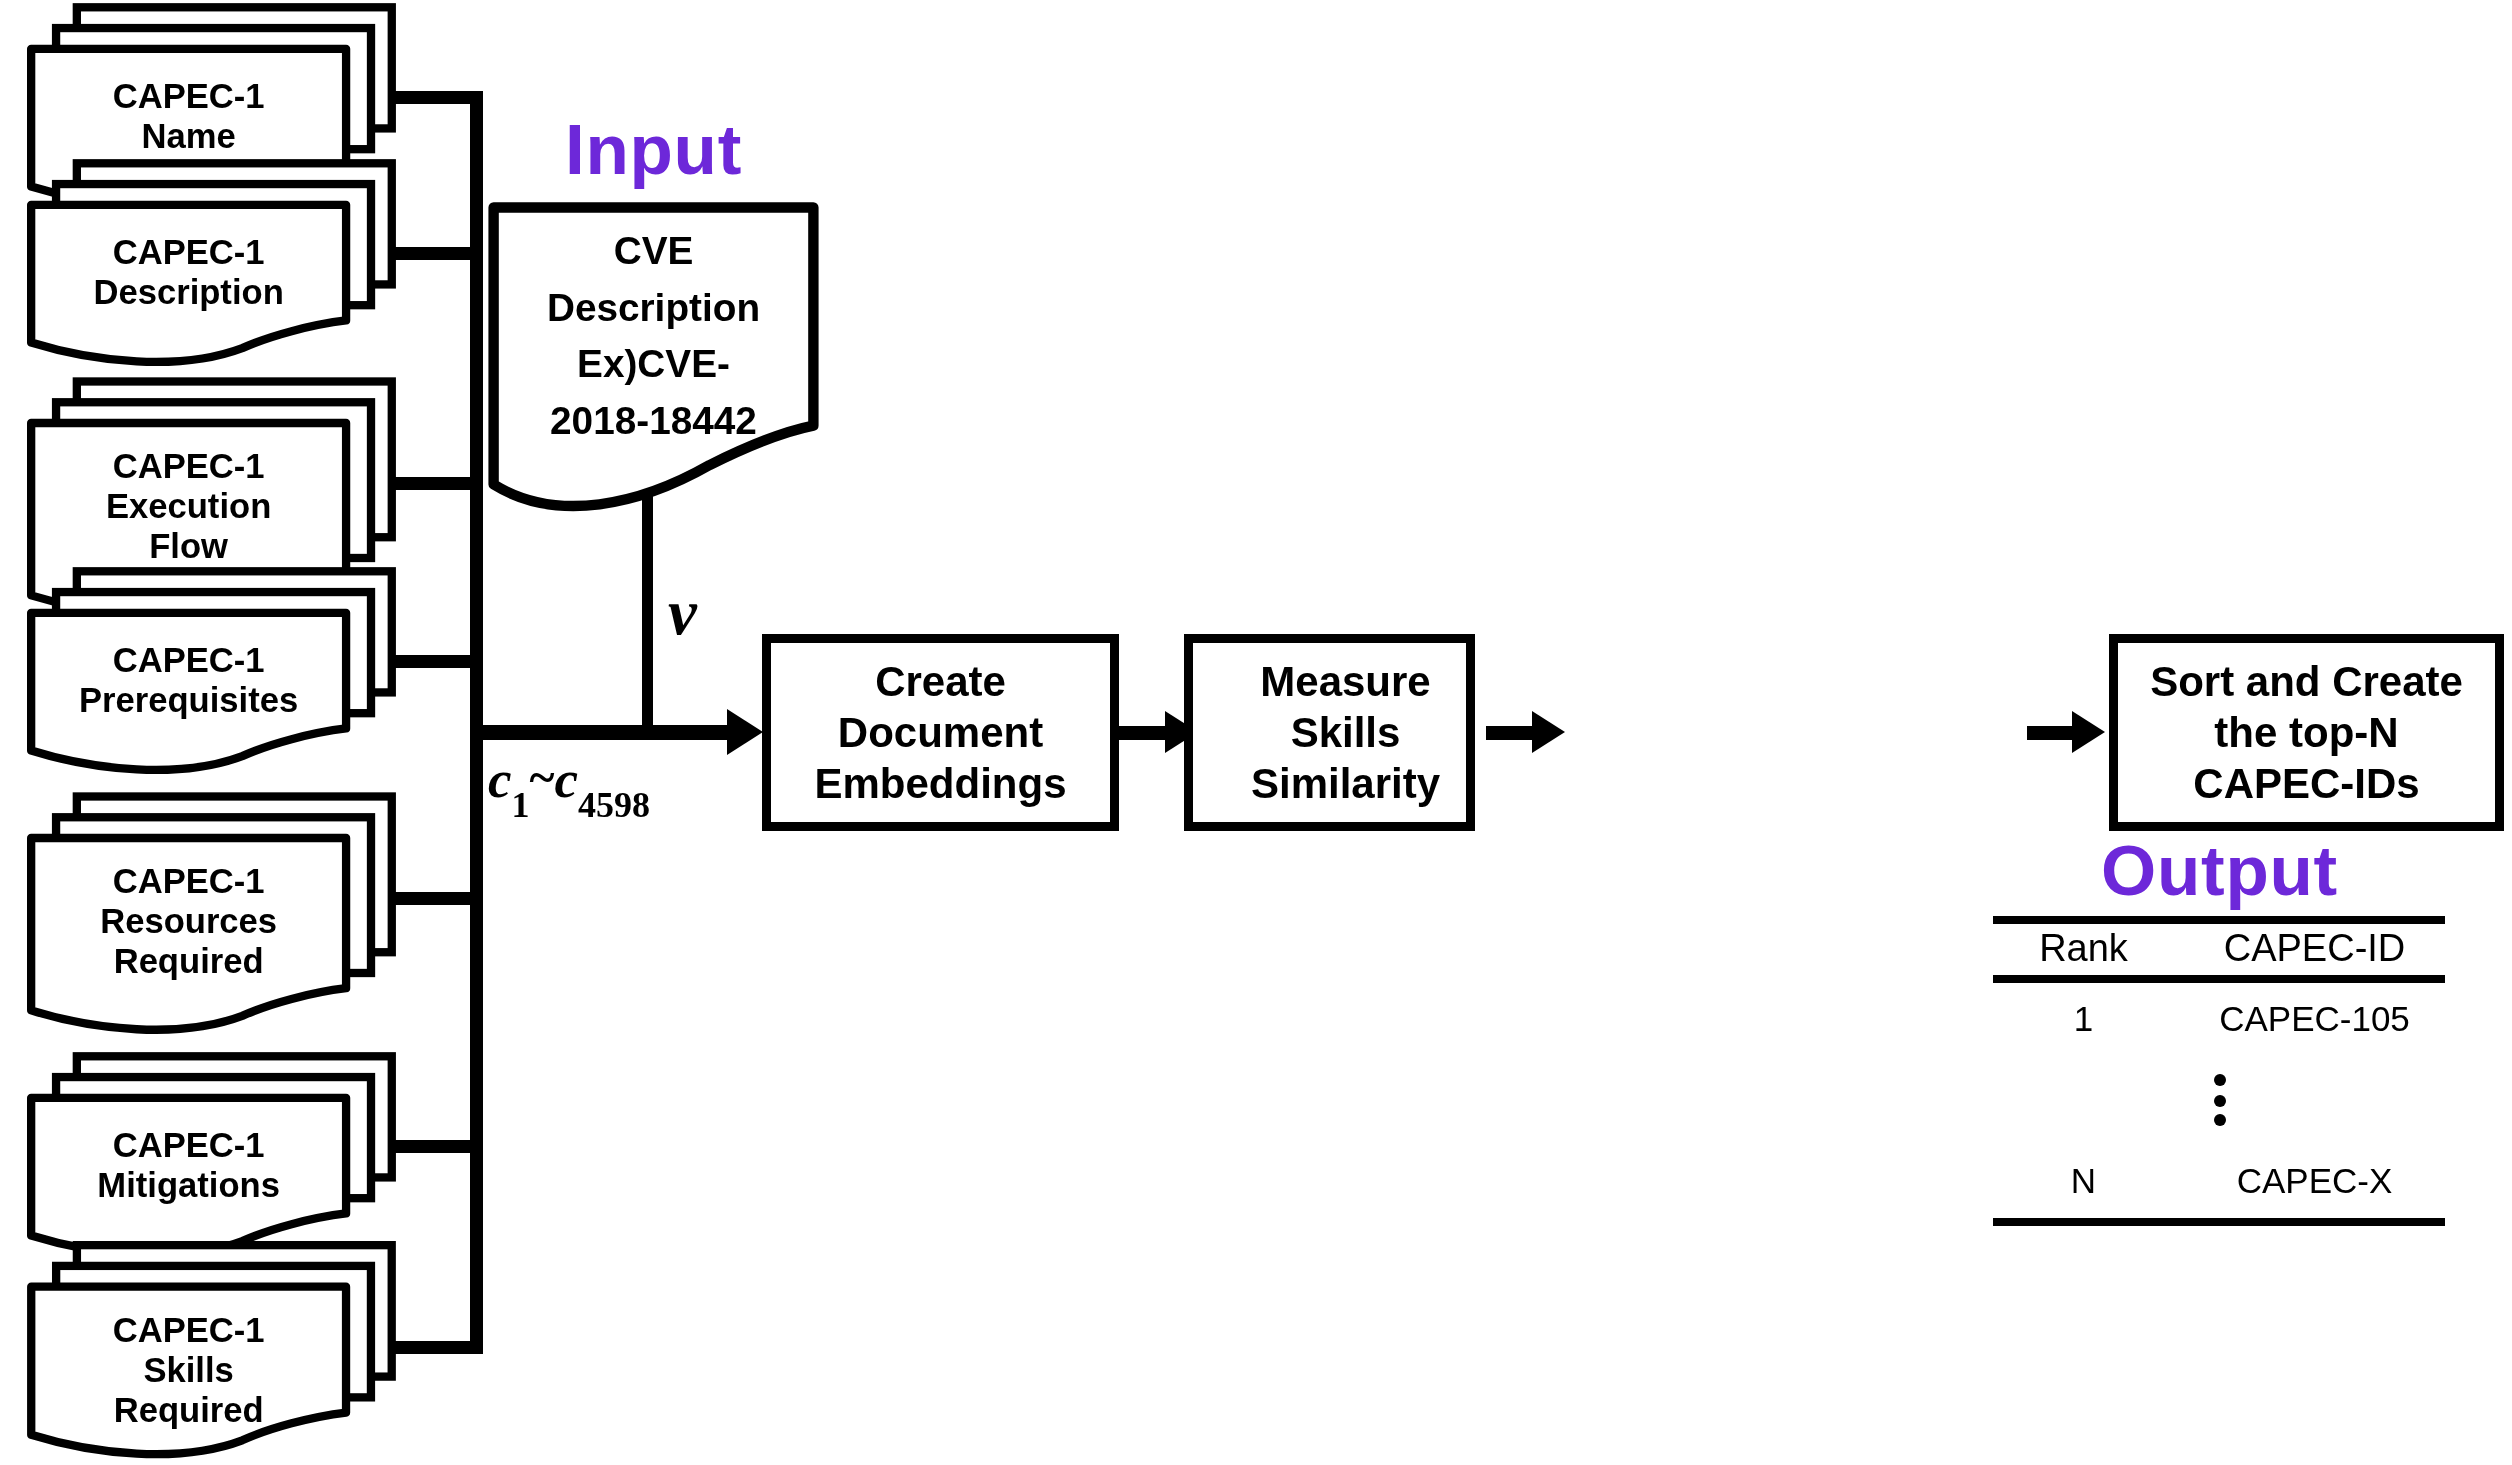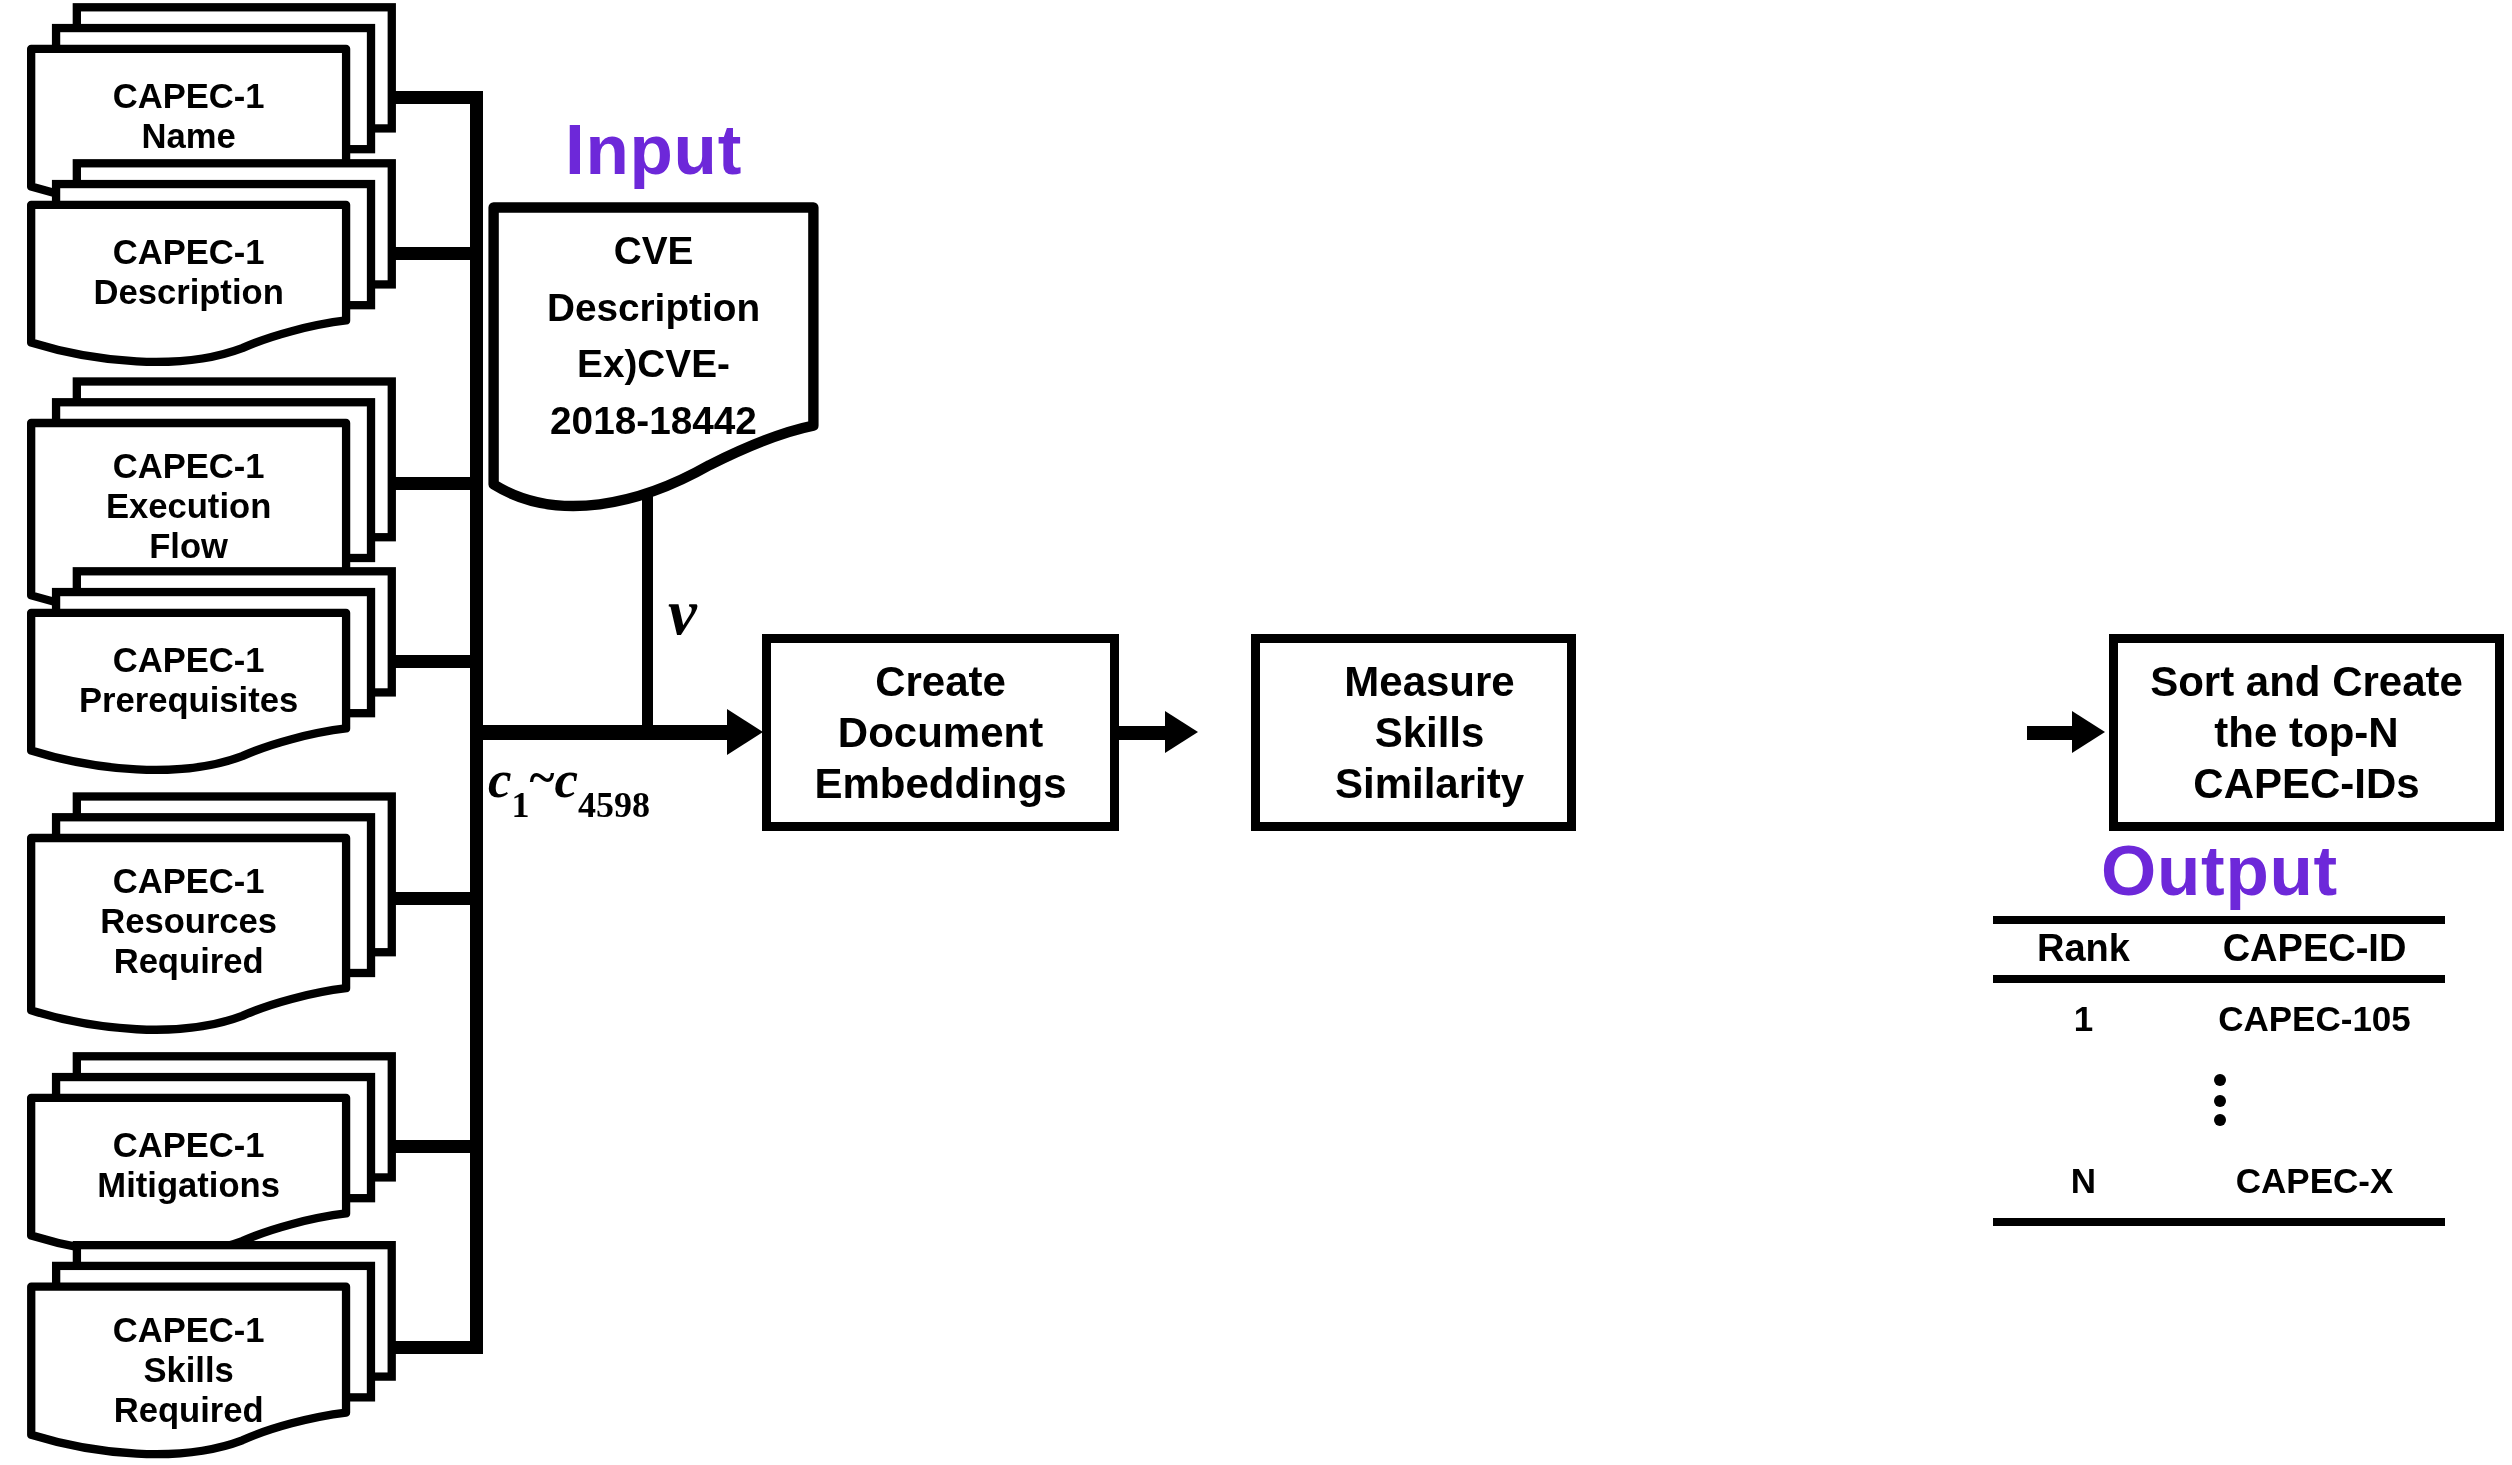--- a/index.html
+++ b/index.html
@@ -14,40 +14,40 @@
   .head{position:absolute;width:0;height:0;border-style:solid;border-color:transparent;}
   .head.main{border-width:23.6px 0 23.6px 36px;border-left-color:#000;}
   .head.small{border-width:21.5px 0 21.5px 33px;border-left-color:#000;}
   
   .pbox{
     position:absolute;top:634px;height:197px;border:9.7px solid #000;background:#fff;
     display:flex;flex-direction:column;align-items:center;justify-content:center;
     font-weight:bold;font-size:42px;line-height:51px;text-align:center;z-index:3;
   }
   .pbox.b1{left:762px;width:357px;}
-  .pbox.b2{left:1251px;width:325px;padding-left:32px;}
+  .pbox.b2{left:1184px;width:291px;padding-left:32px;}
   .pbox.b3{left:1565px;width:464px;}
   .pbox.b4{left:2109px;width:395px;}
   
   .redlabel{
     position:absolute;width:291px;text-align:center;font-weight:bold;font-size:71px;
     color:#6d28d9;z-index:4;letter-spacing:0.7px;
   }
   
   .mathlabel{
     position:absolute;font-family:"Liberation Serif", serif;font-style:italic;
     font-weight:bold;color:#000;z-index:4;
   }
   .mathlabel sub{font-size:36px;font-style:normal;font-weight:bold;line-height:0;vertical-align:-19.4px;}
   .mathlabel .tld{font-style:normal;font-size:48px;vertical-align:4.2px;}
   
   .trule{position:absolute;left:1993px;width:452px;height:7.6px;background:#000;z-index:3;}
   .tcell{
     position:absolute;height:46px;display:flex;align-items:center;justify-content:center;
-    font-weight:bold;z-index:3;white-space:nowrap;
+    font-weight:normal;z-index:3;white-space:nowrap;
   }
   .tcell.hdr{font-size:38px;}
   .tcell.val{font-size:35px;}
   .dot{position:absolute;width:11.8px;height:11.8px;border-radius:50%;background:#000;z-index:3;}
   svg{position:absolute;overflow:visible;z-index:2;}
   svg text{font-family:"Liberation Sans", sans-serif;font-weight:bold;}
 </style>
 </head>
 <body>
 

